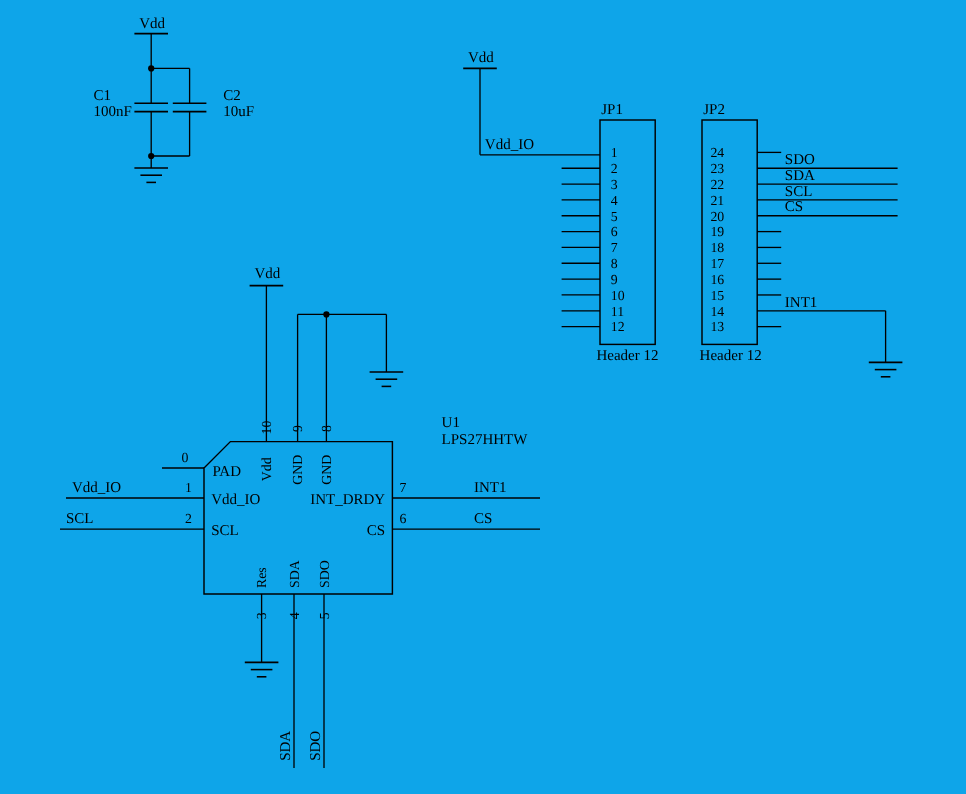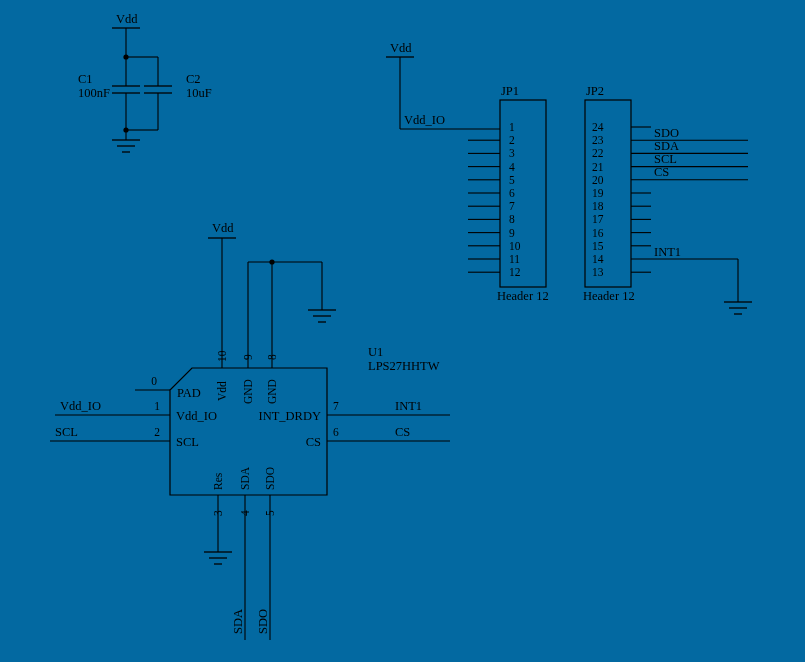--- a/index.html
+++ b/index.html
@@ -1,16 +1,16 @@
 <!DOCTYPE html>
 <html><head>
 <meta charset="utf-8">
 <style>
   html,body { margin:0; padding:0; background:#ffffff; }
-  .page { width:805px; height:662px; position:relative; background:#0369a1; }
+  .page { width:805px; height:662px; position:relative; background:#0ea5e9; }
   svg text {
     font-family: "Liberation Serif", "DejaVu Serif", serif;
     fill:#000;
   }
   .lbl  { font-size:12.5px; }
   .num  { font-size:11.5px; }
   .wire { stroke:#000; stroke-width:1.1; fill:none; }
   .sym  { stroke:#000; stroke-width:1.3; fill:none; }
   .box  { stroke:#000; stroke-width:1.2; fill:none; }
   .dot  { fill:#000; stroke:none; }

